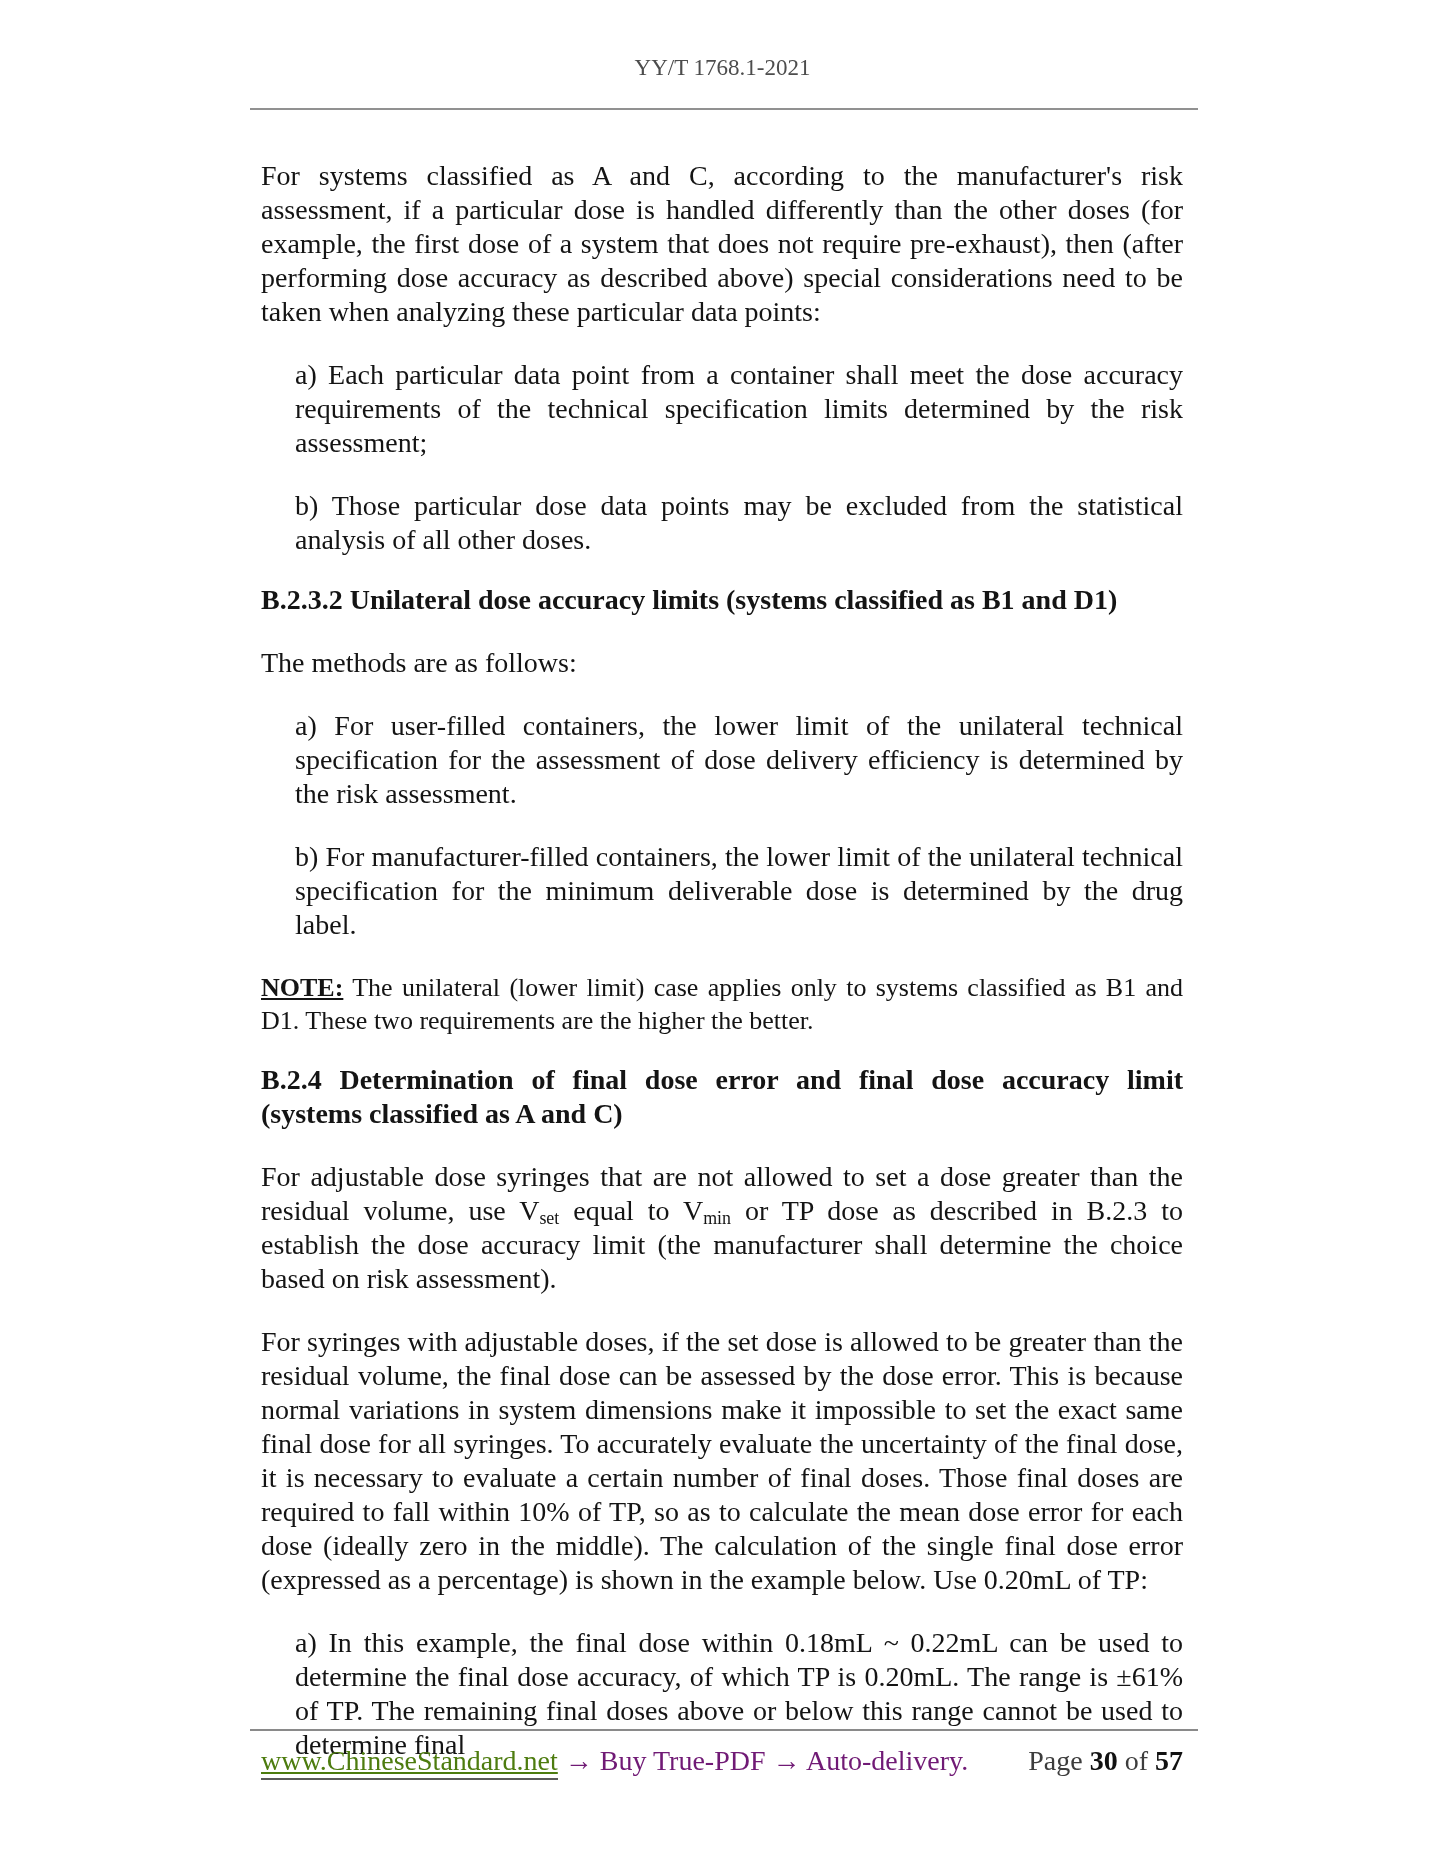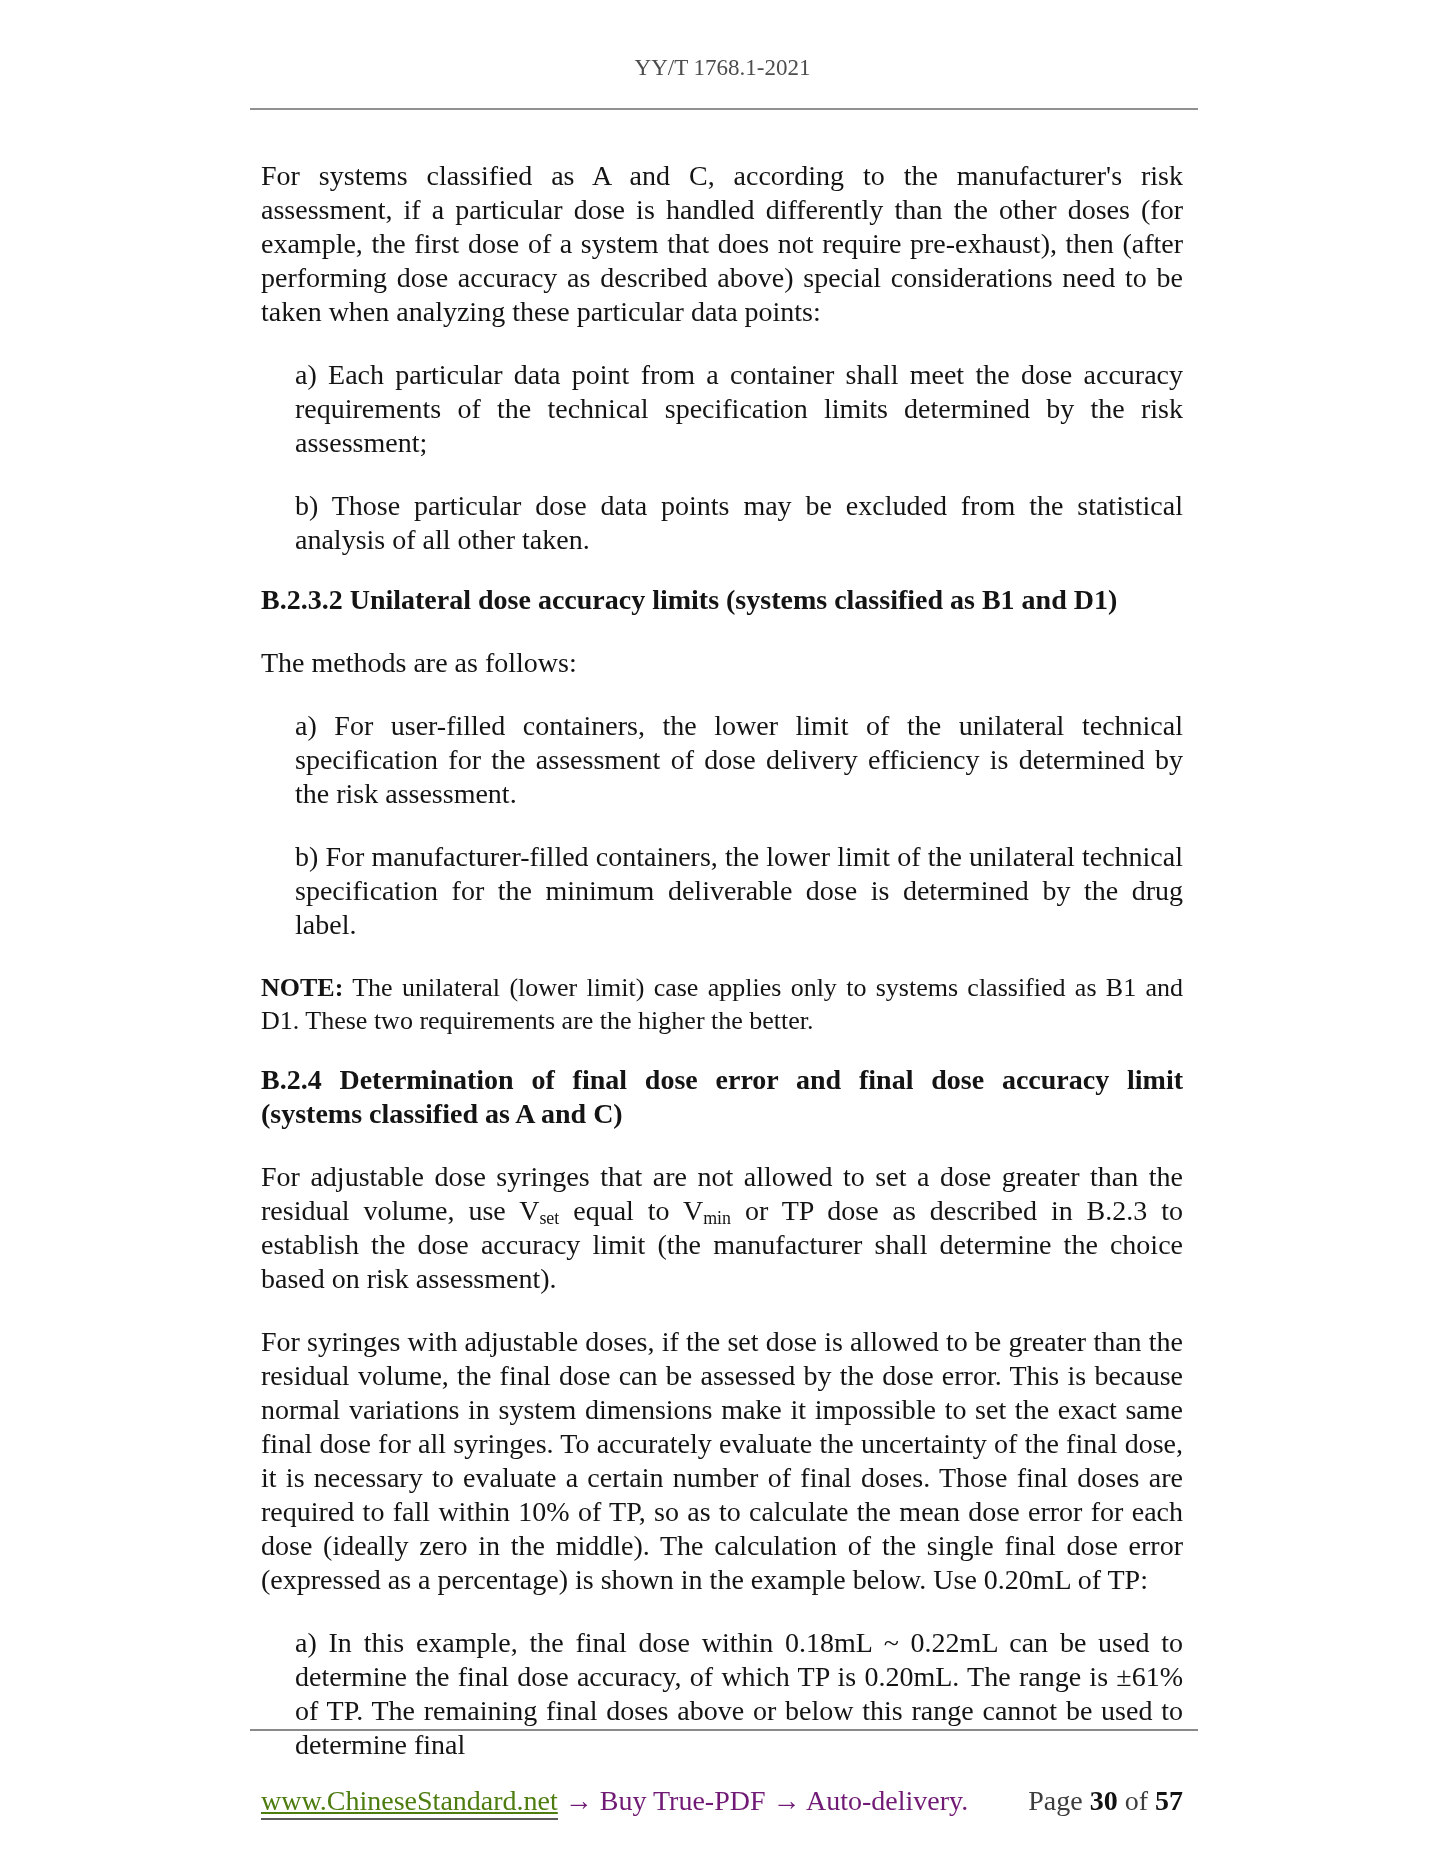--- a/index.html
+++ b/index.html
@@ -51,21 +51,21 @@
   .doc-heading {
     font-weight: bold;
     font-size: 28px;
     line-height: 34px;
     margin-top: 26px;
   }
   .note {
     font-size: 26px;
     line-height: 33px;
   }
-  .note strong { font-weight: bold; }
+  .note strong { font-weight: bold; text-decoration: underline; }
   sub {
     font-size: 64%;
     line-height: 0;
     vertical-align: -0.25em;
   }
   .footer-rule {
     position: absolute;
     top: 1729px;
     left: 250px;
     width: 948px;
@@ -86,38 +86,38 @@
   }
   .footer-left { white-space: nowrap; }
   .footer-link {
     color: #4d7c0f;
     text-decoration: underline;
     border-bottom: 2px solid #5a5a5a;
     padding-bottom: 2px;
     cursor: pointer;
   }
   .footer-tagline { color: #701a75; }
-  .page-indicator { white-space: nowrap; color: #3d3d3d; margin-top: 40px; }
+  .page-indicator { white-space: nowrap; color: #3d3d3d; }
   .page-indicator b { color: #111111; font-weight: bold; }
 </style>
 </head>
 <body>
 
 <div class="page-header-title">YY/T 1768.1-2021</div>
 
 <div class="header-rule"></div>
 
 <div class="content">
 
 
   <p>For systems classified as A and C, according to the manufacturer's risk assessment, if a particular dose is handled differently than the other doses (for example, the first dose of a system that does not require pre-exhaust), then (after performing dose accuracy as described above) special considerations need to be taken when analyzing these particular data points:</p>
 
   <p class="list-item">a) Each particular data point from a container shall meet the dose accuracy requirements of the technical specification limits determined by the risk assessment;</p>
 
-  <p class="list-item">b) Those particular dose data points may be excluded from the statistical analysis of all other taken.</p>
+  <p class="list-item">b) Those particular dose data points may be excluded from the statistical analysis of all other doses.</p>
 
   <p class="doc-heading">B.2.3.2 Unilateral dose accuracy limits (systems classified as B1 and D1)</p>
 
   <p>The methods are as follows:</p>
 
   <p class="list-item">a) For user-filled containers, the lower limit of the unilateral technical specification for the assessment of dose delivery efficiency is determined by the risk assessment.</p>
 
   <p class="list-item">b) For manufacturer-filled containers, the lower limit of the unilateral technical specification for the minimum deliverable dose is determined by the drug label.</p>
 
   <p class="note">

